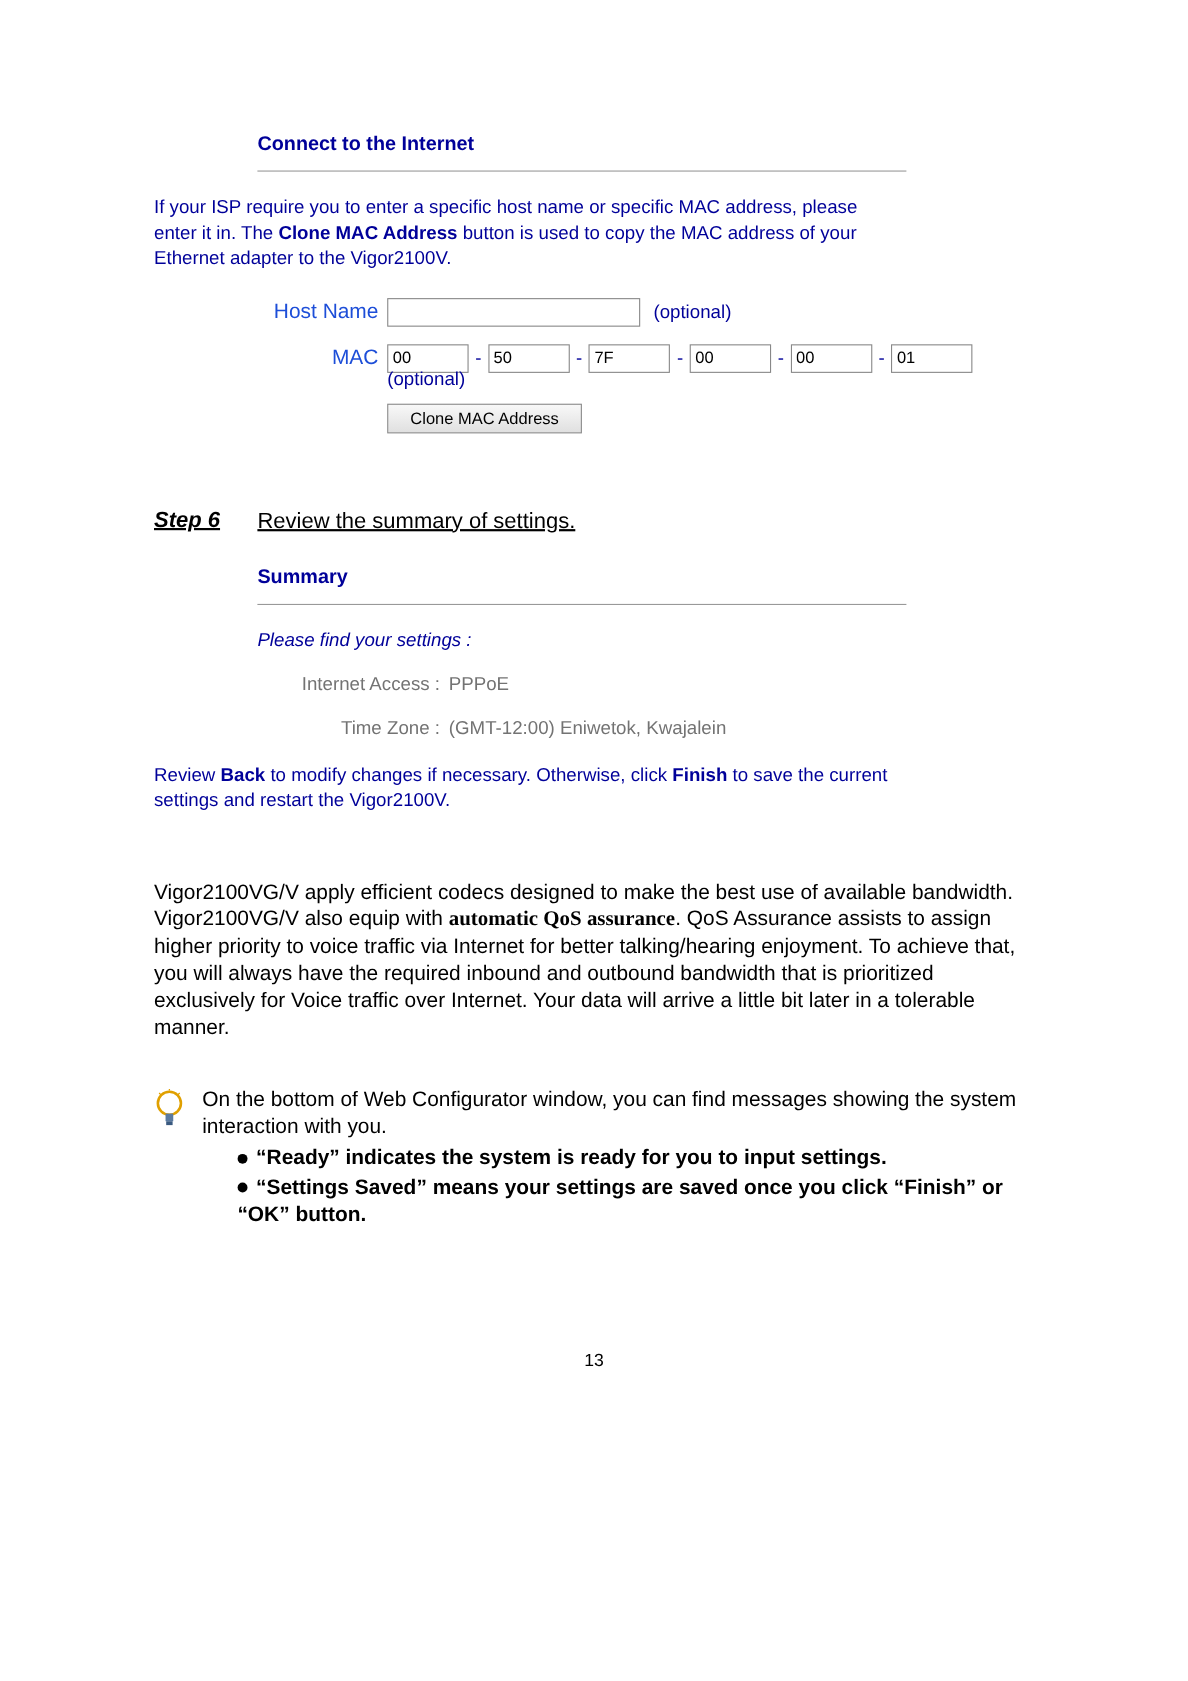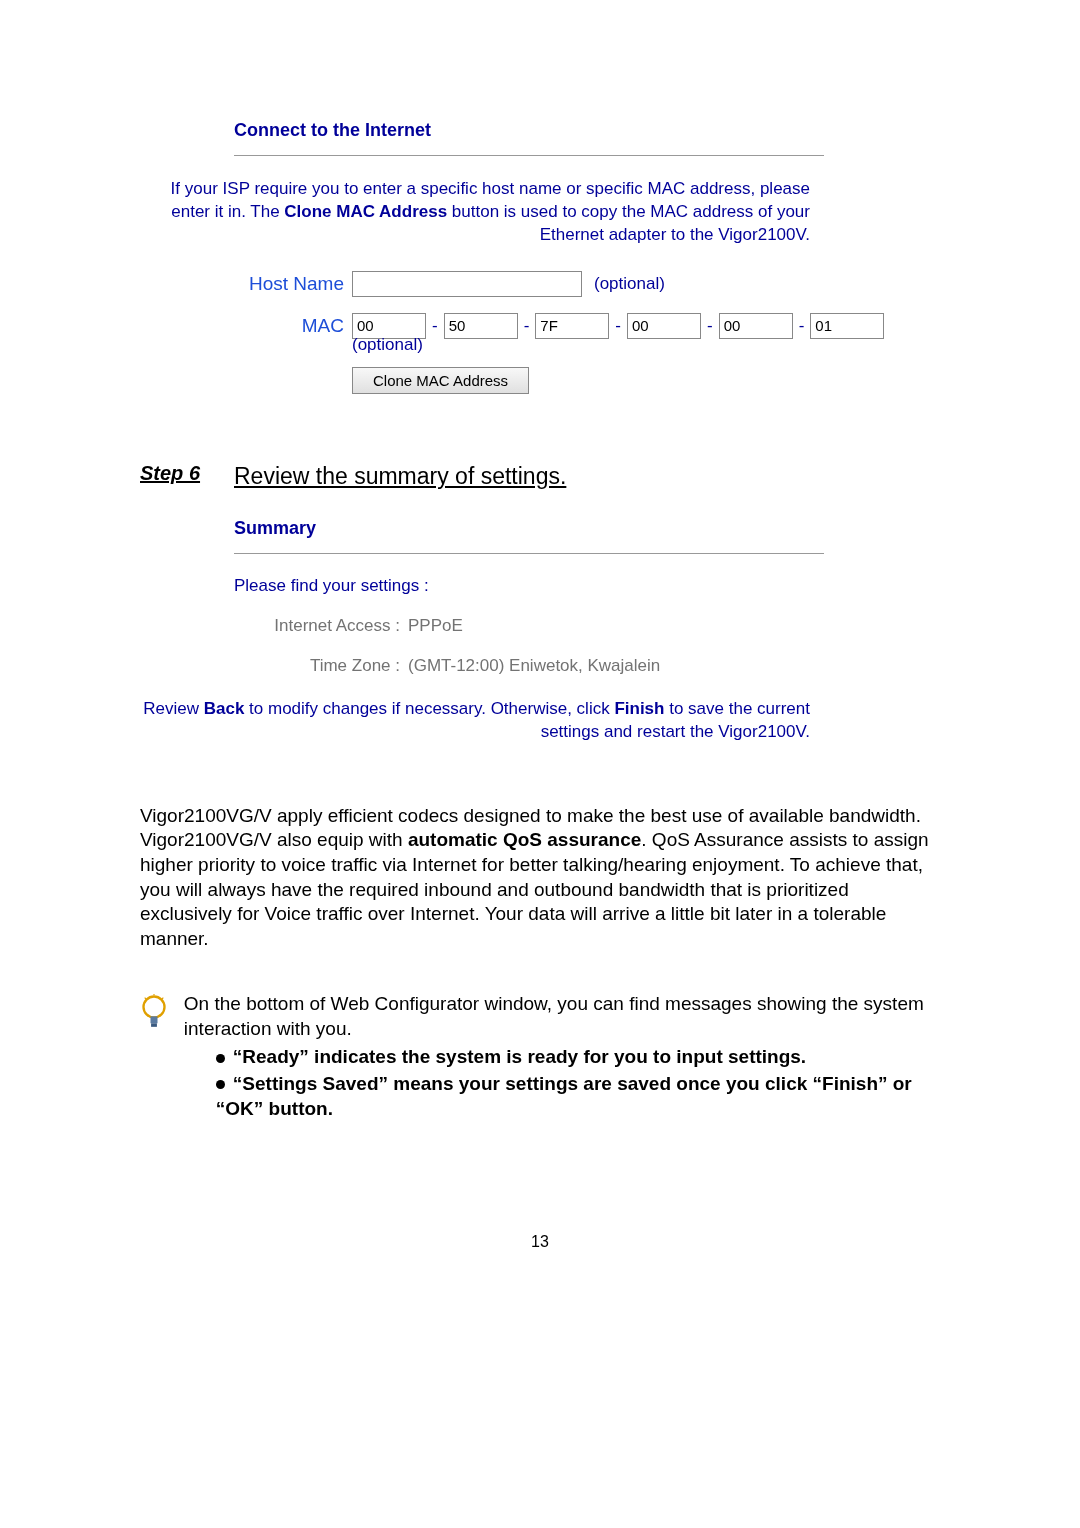--- a/index.html
+++ b/index.html
@@ -24,21 +24,20 @@
   border: none;
   border-top: 1px solid #999;
   margin: 0 0 22px 94px;
   width: 590px;
 }
 .blue-text {
   color: #000099;
   font-size: 17px;
   line-height: 1.35;
   margin-right: 130px;
-  text-align: right;
 }
 .blue-text strong {
   font-weight: bold;
 }
 .form-area {
   margin-left: 94px;
   margin-top: 24px;
 }
 .row {
   display: flex;
@@ -92,43 +91,44 @@
   margin-bottom: 28px;
   text-decoration: underline;
 }
 .step-label {
   font-style: italic;
   font-weight: bold;
   font-size: 20px;
   min-width: 94px;
 }
 .step-text {
-  font-size: 23px;
+  font-size: 20px;
   padding-top: 1px;
 }
 .summary-block .section-title { margin-top: 0; }
 .settings-line {
   color: #000099;
   font-size: 17px;
   margin-left: 94px;
   margin-top: 20px;
+  font-style: italic;
 }
 .kv-row {
   color: #737373;
   font-size: 17px;
   margin-top: 20px;
   display: flex;
 }
 .kv-label { min-width: 300px; text-align: right; padding-right: 8px; }
 .body-text {
   font-size: 19px;
   line-height: 1.3;
   margin-top: 60px;
 }
-.body-text strong { font-weight: bold; }
+.body-text strong { font-weight: bold; font-family: Liberation Serif, serif; }
 .note-block {
   display: flex;
   margin-top: 40px;
 }
 .lightbulb {
   width: 36px;
   margin-right: 14px;
   margin-top: 2px;
 }
 .note-text {

